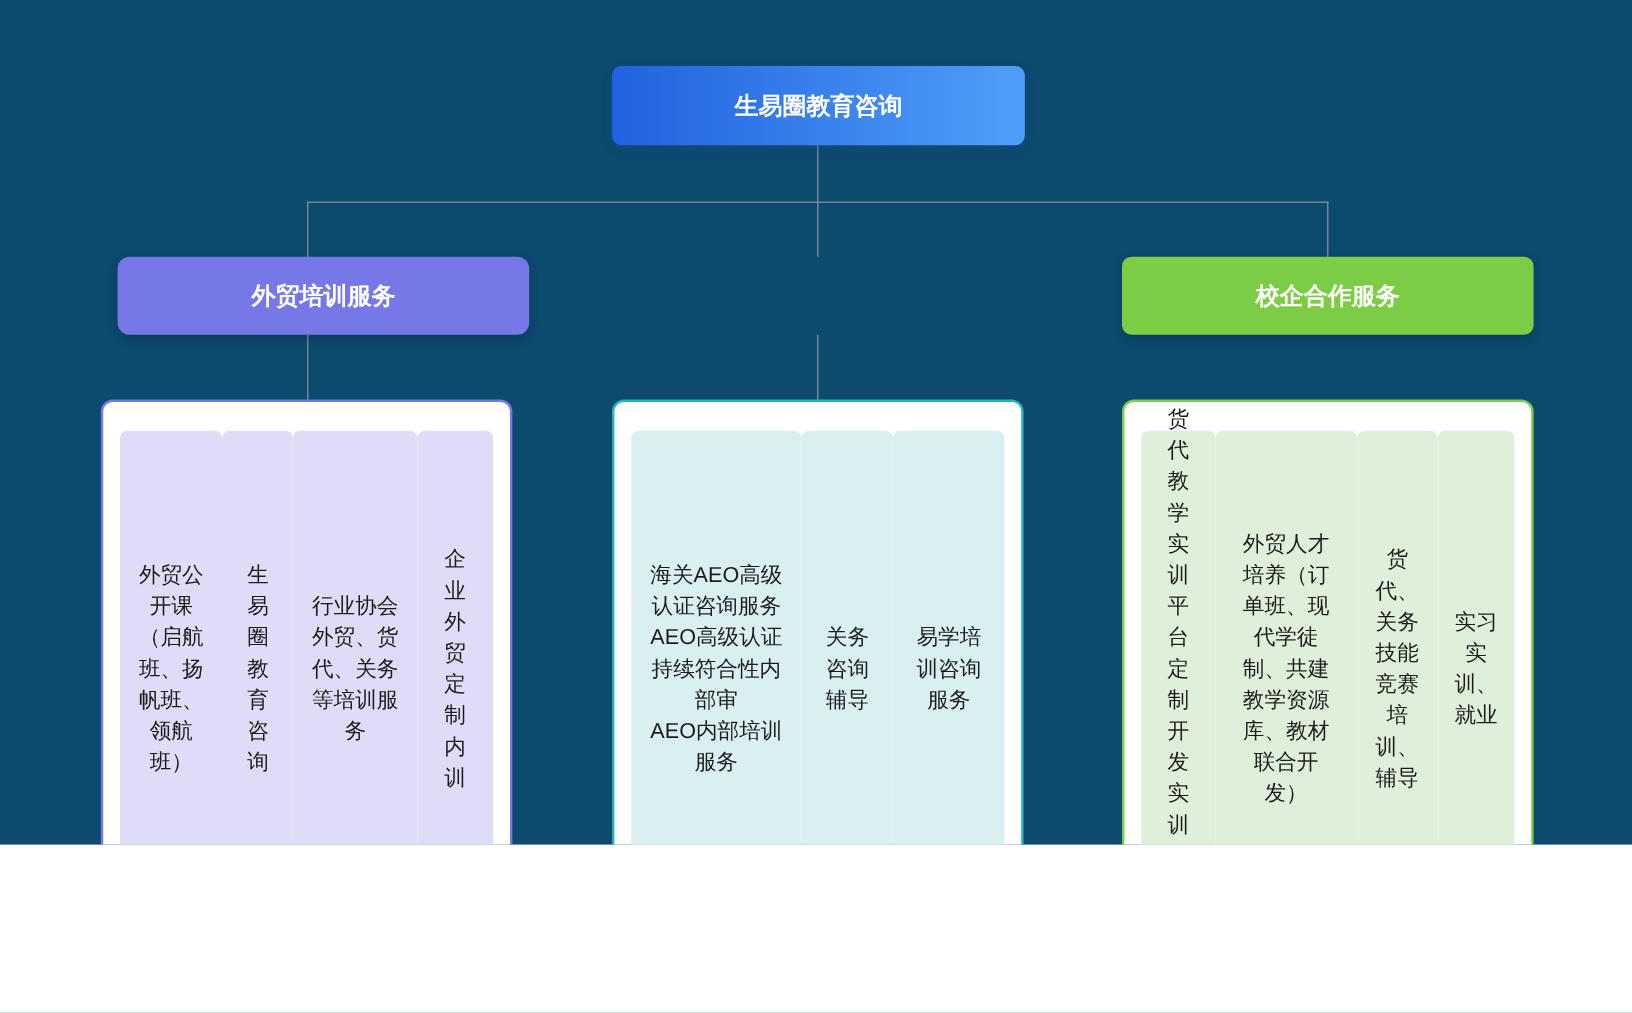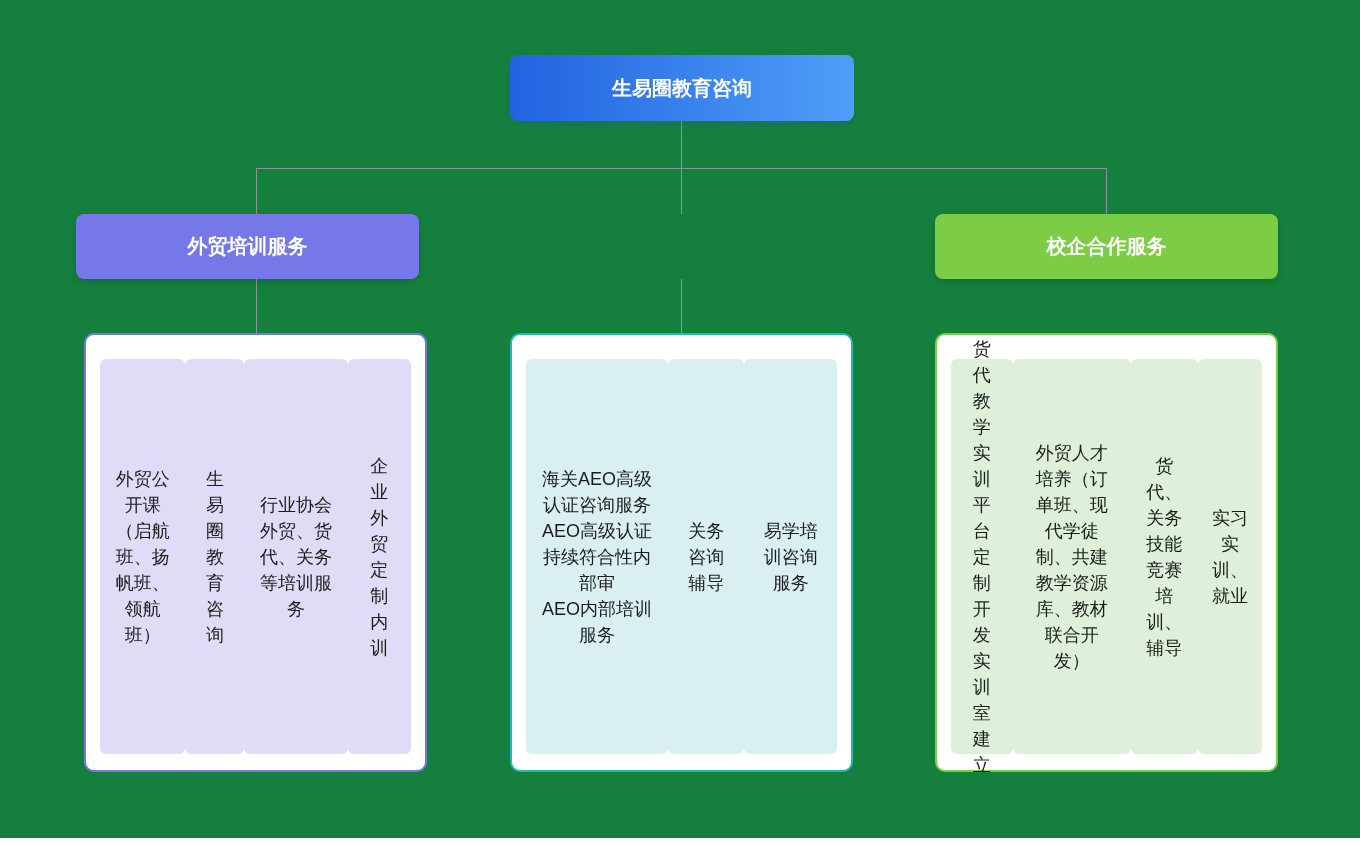--- a/index.html
+++ b/index.html
@@ -4,22 +4,22 @@
 <style>
   html, body {
     margin: 0;
     padding: 0;
     background: #ffffff;
     font-family: "Liberation Sans", "DejaVu Sans", sans-serif;
   }
   .canvas {
     position: relative;
     width: 1360px;
-    height: 838px;
-    background: #15803d;
+    height: 704px;
+    background: #0c4a6e;
     overflow: hidden;
   }
   
   .line {
     position: absolute;
     background: #8f949b;
   }
   .vline { width: 1px; }
   .hline { height: 1px; }
 
@@ -49,21 +49,21 @@
     height: 65px;
     border-radius: 8px;
     display: flex;
     align-items: center;
     justify-content: center;
     color: #ffffff;
     font-size: 20px;
     font-weight: bold;
     box-shadow: 0 3px 8px rgba(0, 0, 0, 0.16);
   }
-  .hdr-1 { left: 76px;  background: #7678e8; }
+  .hdr-1 { left: 98px;  background: #7678e8; border-radius: 10px; }
   .hdr-2 { left: 510px; background: #26b5bc; }
   .hdr-3 { left: 935px; background: #7ccc45; }
 
   
   .branch-container {
     position: absolute;
     top: 333px;
     width: 343px;
     height: 439px;
     box-sizing: border-box;

